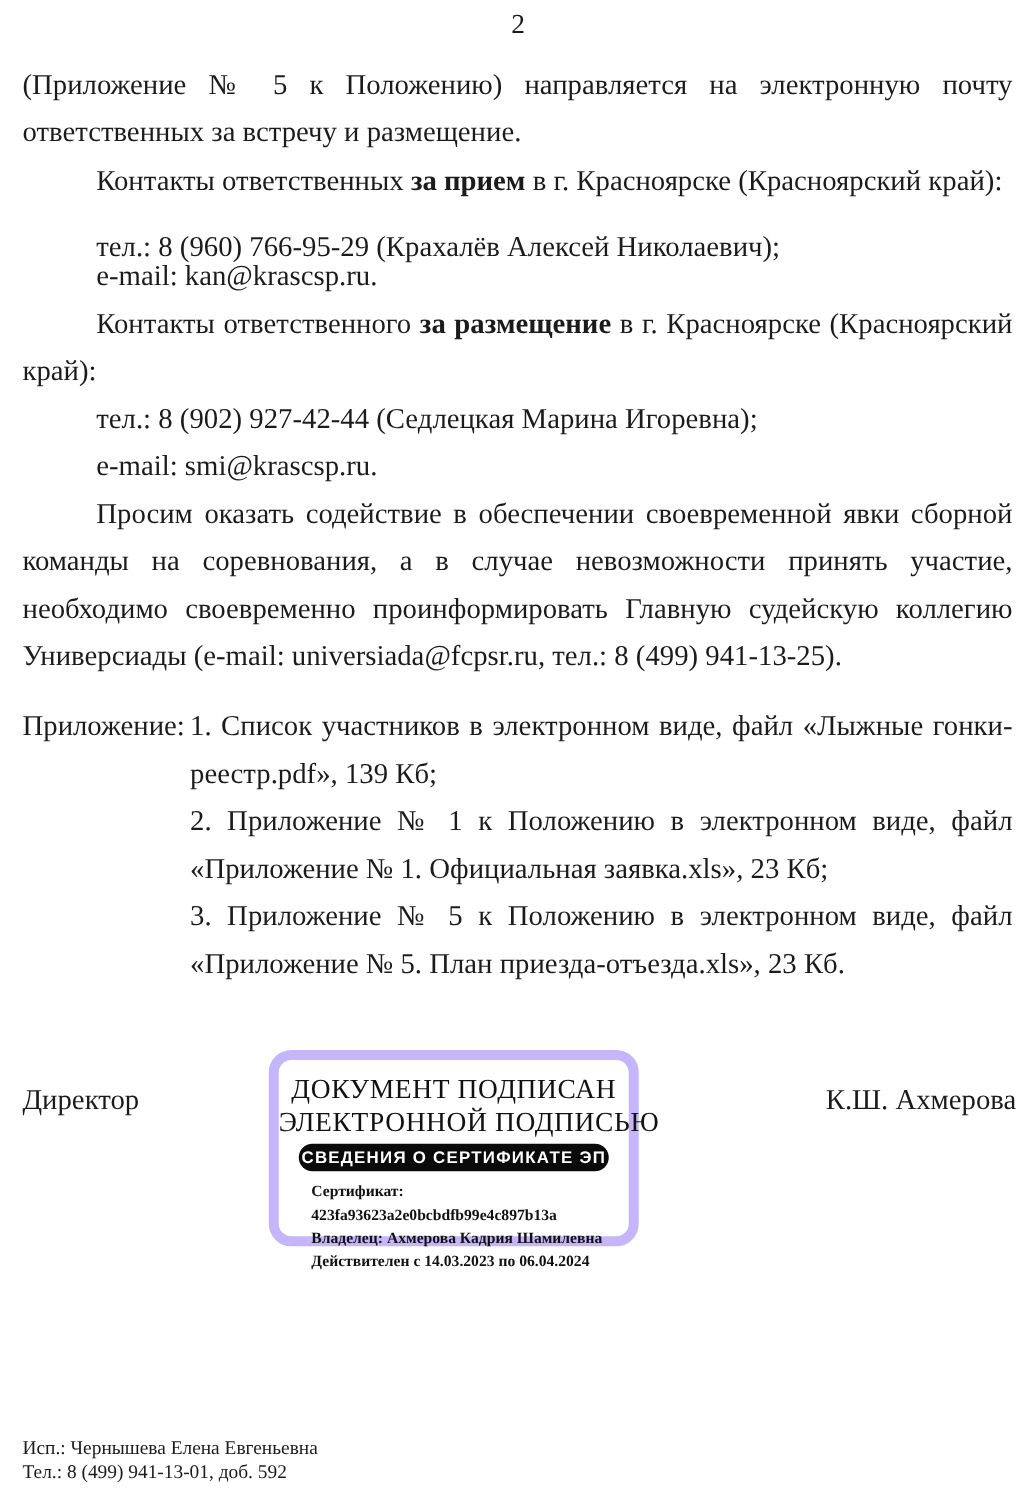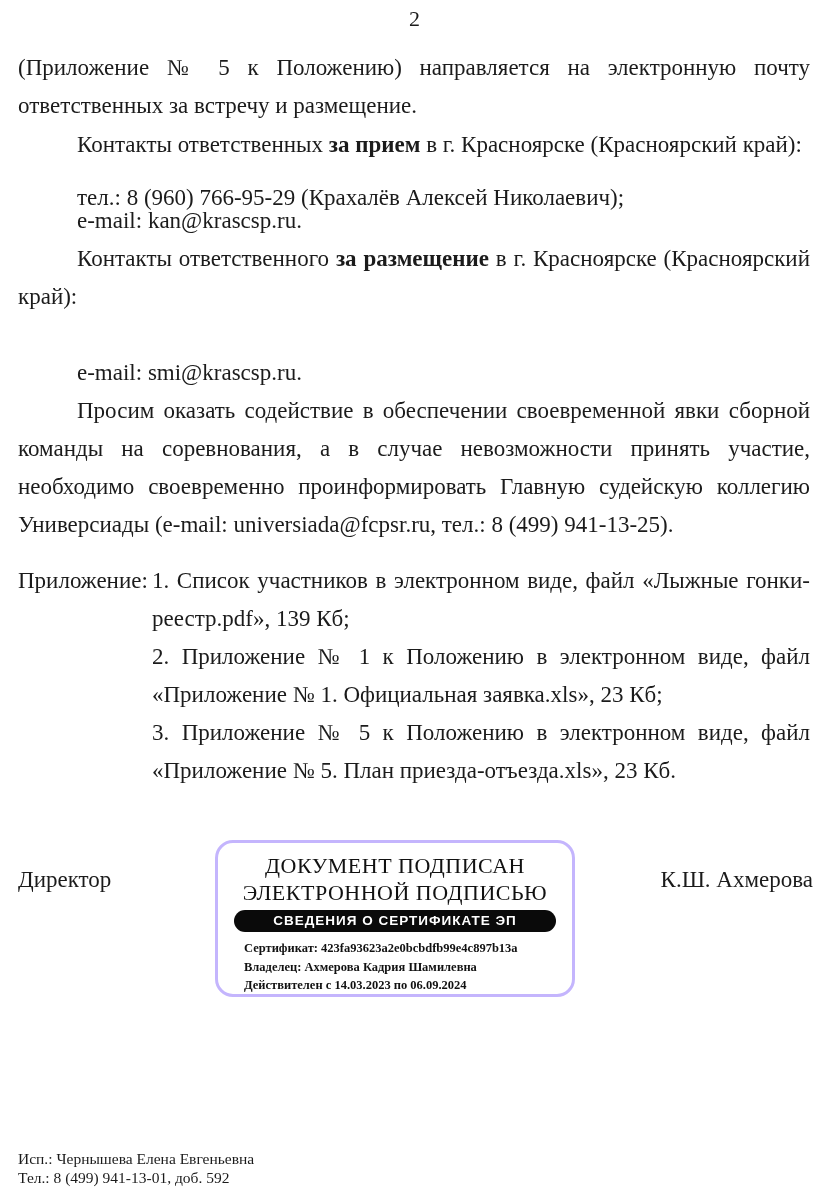--- a/index.html
+++ b/index.html
@@ -53,24 +53,24 @@
   }
 
   
   .sig-role  { left: 18px;  top: 861px; }
   .sig-name  { right: 16px; top: 861px; text-align: center; }
 
   
   .stamp {
     left: 215px;
     top: 840px;
-    width: 360px;
+    width: 296px;
     height: 157px;
     box-sizing: border-box;
-    border: 3px solid #c4b5fd;
+    border: 8px solid #c4b5fd;
     border-radius: 18px;
     background: #ffffff;
   }
   .stamp-title {
     margin-top: 9px;
     text-align: center;
     font-size: 22px;
     line-height: 27px;
     letter-spacing: 0.5px;
     color: #111;
@@ -114,20 +114,21 @@
   <div class="abs para" style="top:49px">(Приложение №&nbsp;5 к Положению) направляется на электронную почту ответственных за встречу и размещение.</div>
 
   <div class="abs para indent" style="top:126px"><span>Контакты ответственных </span><span class="b">за прием</span><span> в г. Красноярске (Красноярский край):</span></div>
 
   <div class="abs para indent" style="top:179px">тел.: 8 (960) 766-95-29 (Крахалёв Алексей Николаевич);</div>
 
   <div class="abs para indent" style="top:240px"><span>Контакты ответственного </span><span class="b">за размещение</span><span> в г. Красноярске (Красноярский край):</span></div>
 
   <div class="abs para indent" style="top:202px">e-mail: kan@krascsp.ru.</div>
 
+  <div class="abs para indent" style="top:316px">тел.: 8 (902) 927-42-44 (Седлецкая Марина Игоревна);</div>
 
   <div class="abs para indent" style="top:354px">e-mail: smi@krascsp.ru.</div>
 
   <div class="abs para indent" style="top:392px">Просим оказать содействие в обеспечении своевременной явки сборной команды на соревнования, а в случае невозможности принять участие, необходимо своевременно проинформировать Главную судейскую коллегию Универсиады (e-mail: universiada@fcpsr.ru, тел.: 8 (499) 941-13-25).</div>
 
   <div class="abs appendix">
     <span class="appendix-label">Приложение:</span>
     <div class="appendix-items">
       <div class="appendix-item">1. Список участников в электронном виде, файл «Лыжные гонки-реестр.pdf», 139 Кб;</div>
       <div class="appendix-item">2. Приложение №&nbsp;1 к Положению в электронном виде, файл «Приложение №&nbsp;1. Официальная заявка.xls», 23 Кб;</div>
@@ -139,21 +140,21 @@
 
   <div class="abs stamp">
     <div class="stamp-title">
       <div>ДОКУМЕНТ ПОДПИСАН</div>
       <div>ЭЛЕКТРОННОЙ ПОДПИСЬЮ</div>
     </div>
     <div class="stamp-banner">СВЕДЕНИЯ О СЕРТИФИКАТЕ ЭП</div>
     <div class="stamp-certinfo">
       <div>Сертификат: 423fa93623a2e0bcbdfb99e4c897b13a</div>
       <div>Владелец: Ахмерова Кадрия Шамилевна</div>
-      <div>Действителен с 14.03.2023 по 06.09.2024</div>
+      <div>Действителен с 14.03.2023 по 06.04.2024</div>
     </div>
   </div>
 
   <div class="abs sig-name">К.Ш. Ахмерова</div>
 
   <div class="abs footer">
     <div>Исп.: Чернышева Елена Евгеньевна</div>
     <div>Тел.: 8 (499) 941-13-01, доб. 592</div>
   </div>
 

